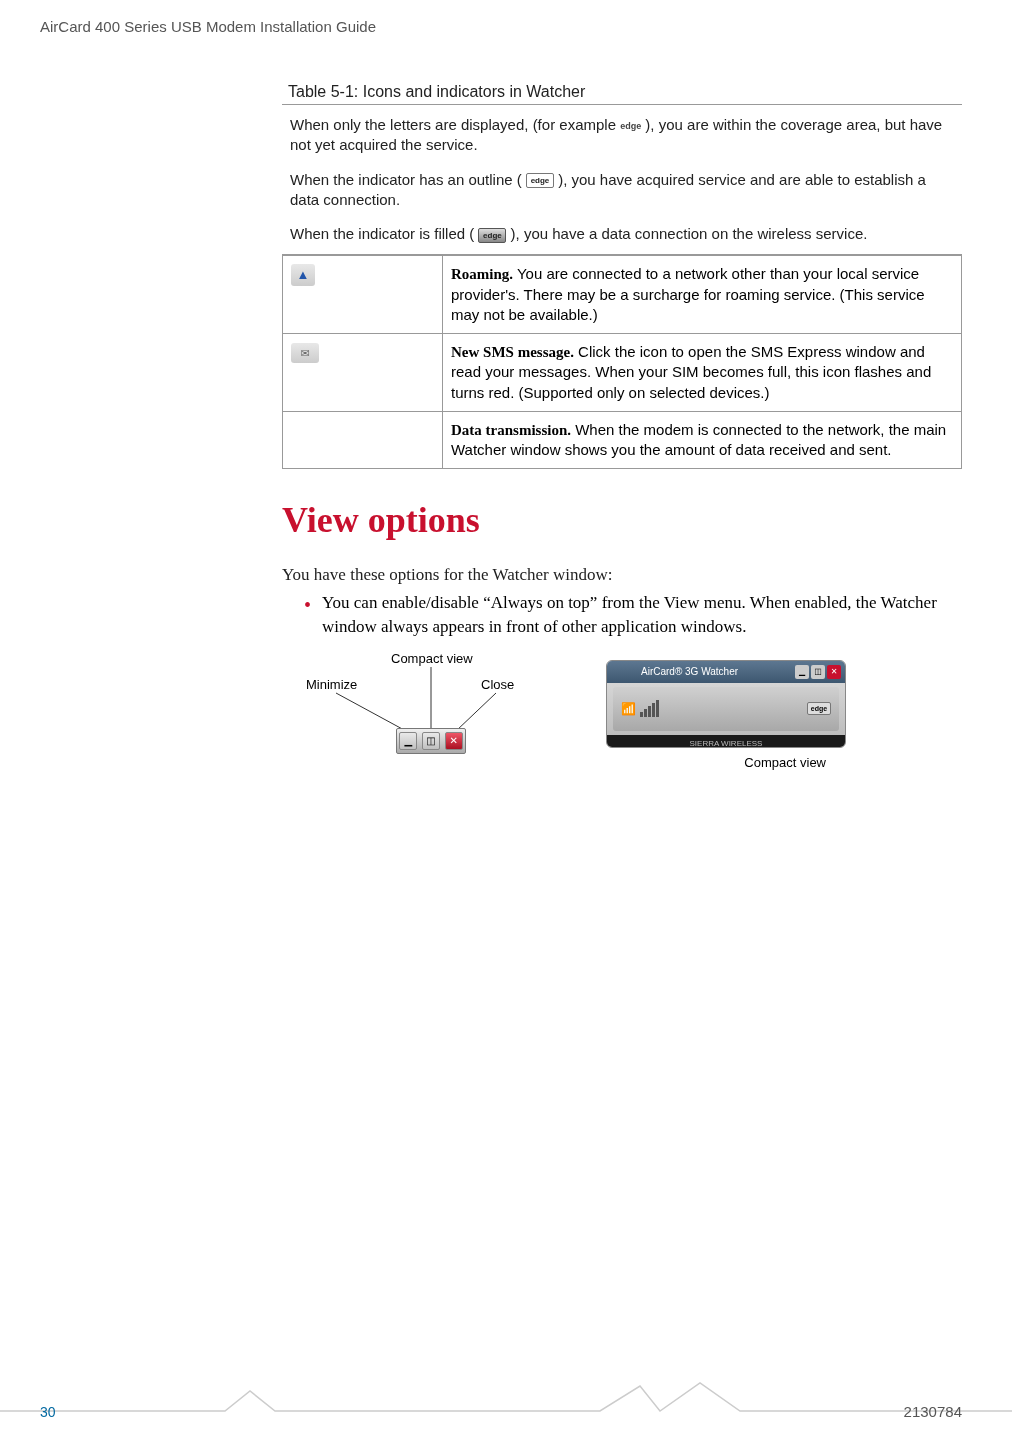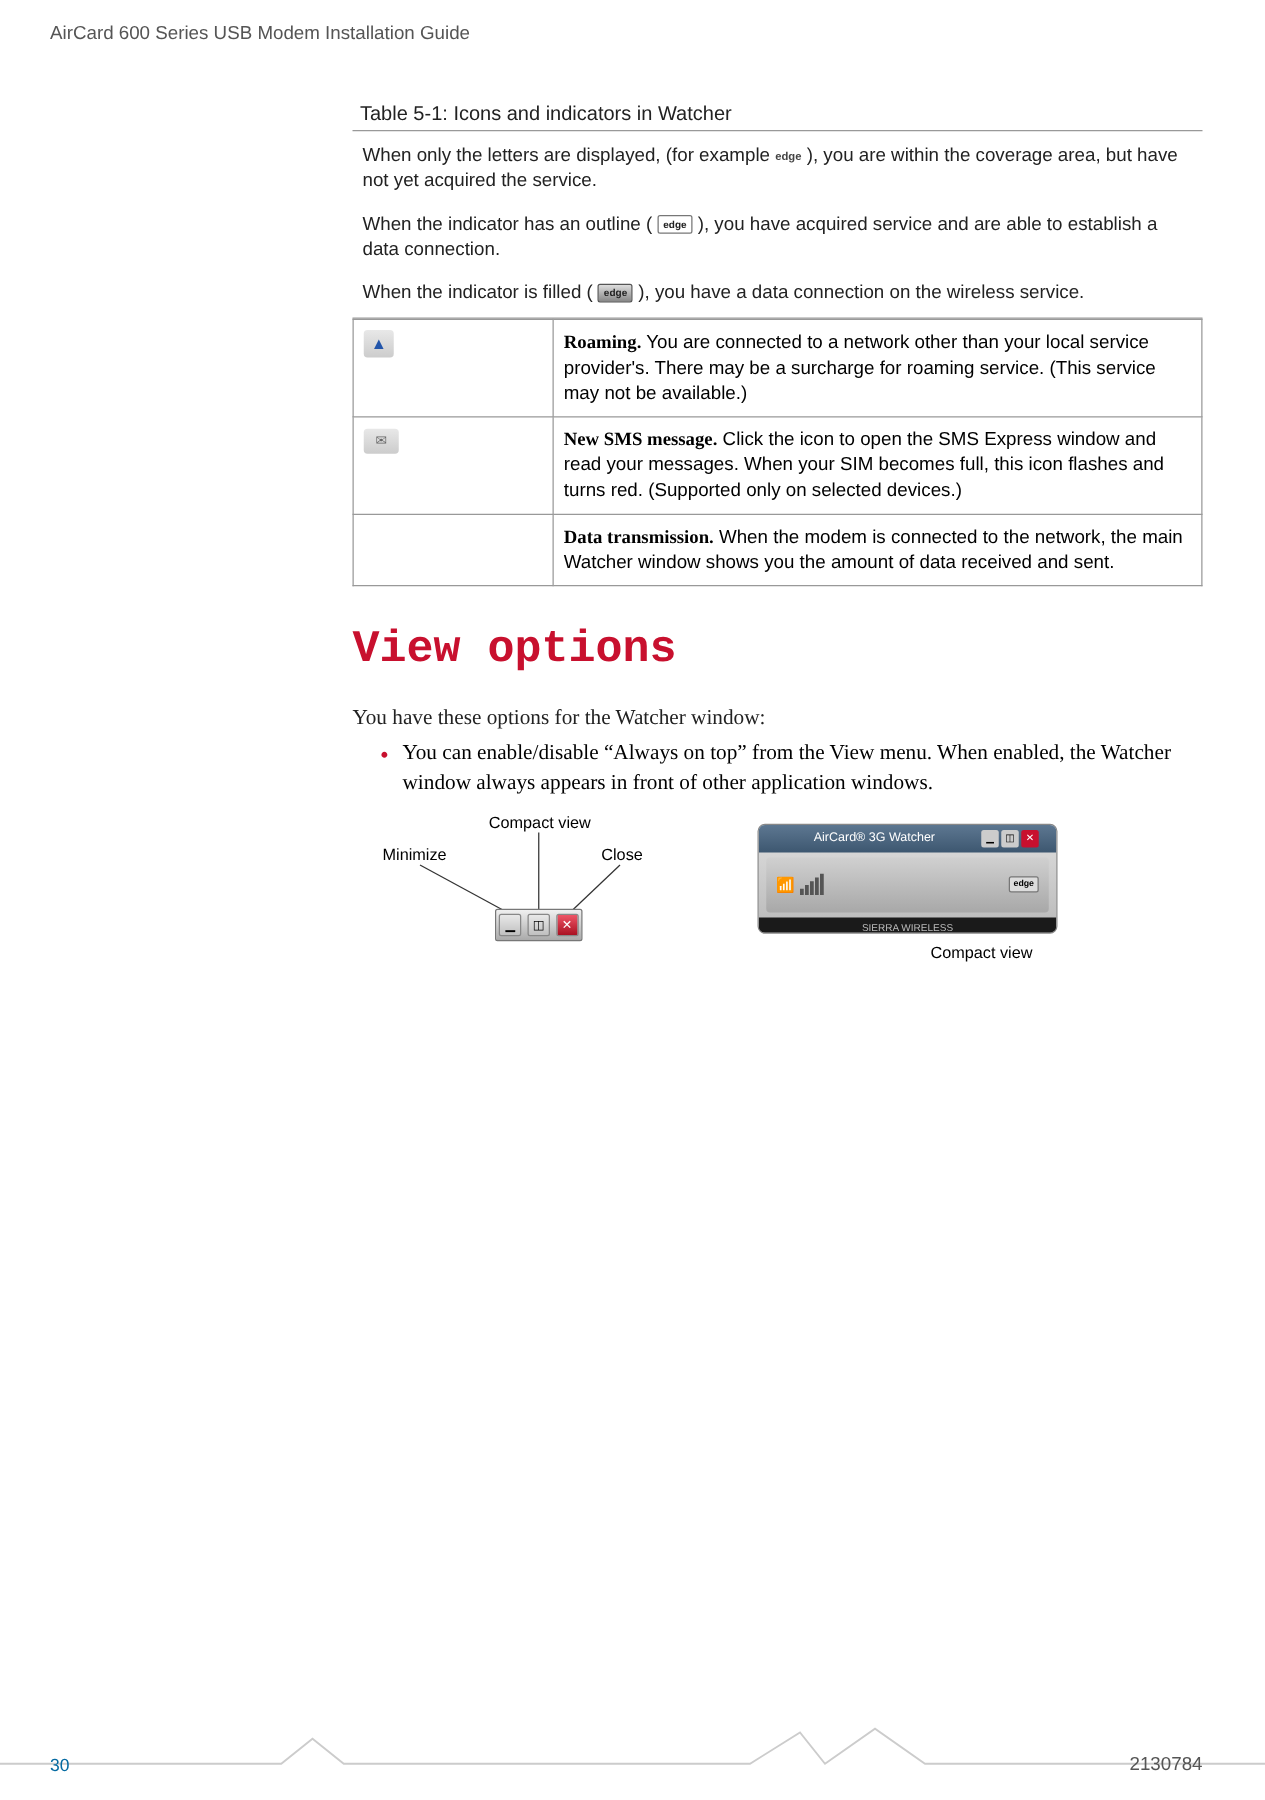--- a/index.html
+++ b/index.html
@@ -125,21 +125,21 @@
       height: 20px;
       background: linear-gradient(180deg, #e8e8e8 0%, #ccc 100%);
       border-radius: 3px;
       text-align: center;
       line-height: 20px;
       font-size: 11px;
       color: #666;
     }
     
     .section-heading {
-      font-family: Liberation Mono, monospace;
+      font-family: Liberation Serif, serif;
       font-weight: bold;
       font-size: 36px;
       color: #c8102e;
       margin-top: 30px;
       margin-bottom: 22px;
     }
     
     .body-text {
       font-family: 'Book Antiqua', 'Palatino Linotype', Palatino, serif;
       font-size: 17px;
@@ -229,21 +229,21 @@
       background: linear-gradient(180deg, #e0e0e0 0%, #b8b8b8 100%);
       overflow: hidden;
     }
     
     .cw-titlebar {
       height: 22px;
       background: linear-gradient(180deg, #5d7791 0%, #3d5770 100%);
       display: flex;
       align-items: center;
       justify-content: space-between;
-      padding: 0 14px;
+      padding: 0 4px;
     }
     
     .cw-title {
       font-size: 10px;
       color: white;
       margin-left: 30px;
     }
     
     .cw-controls {
       display: flex;
@@ -326,21 +326,21 @@
       position: absolute;
       bottom: 12px;
       left: 0;
       width: 1012px;
       height: 50px;
     }
   </style>
 </head>
 <body>
 
-<div class="page-header">AirCard 600 Series USB Modem Installation Guide</div>
+<div class="page-header">AirCard 400 Series USB Modem Installation Guide</div>
 
 <div class="content-area">
 
   <div class="table-title">Table 5-1: Icons and indicators in Watcher</div>
 
   <div class="info-block" style="border-bottom: 1px solid #999;">
     <p>
       <span>When only the letters are displayed, (for example </span>
       <span class="icon-edge-text">edge</span>
       <span>), you are within the coverage area, but have not yet acquired the service.</span>

